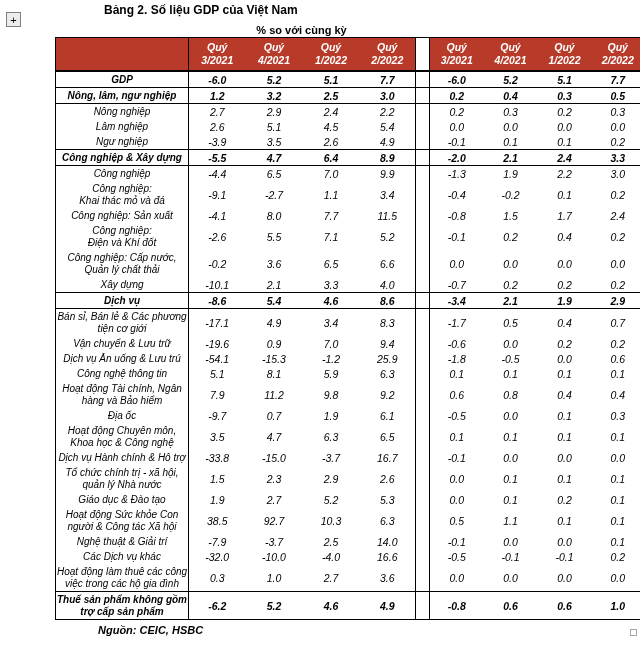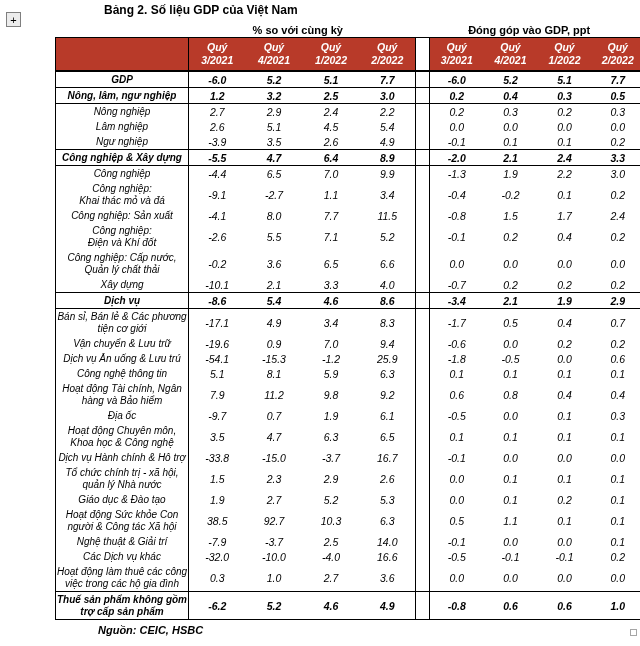--- a/index.html
+++ b/index.html
@@ -81,21 +81,20 @@
 <body>
 
 <button class="outline-btn">+</button>
 <div class="page-title">Bảng 2. Số liệu GDP của Việt Nam</div>
 
 <div class="content">
   <div class="group-titles">
     <div class="gt-spacer"></div>
     <div class="gt-1">% so với cùng kỳ</div>
     <div class="gt-gap"></div>
-    <div class="gt-2">Đóng góp vào GDP, ppt</div>
   </div>
 
   <table class="gdp">
     <colgroup>
       <col style="width:133px">
       <col style="width:57px">
         <col style="width:57px">
         <col style="width:57px">
         <col style="width:56px">
       <col style="width:14px">

